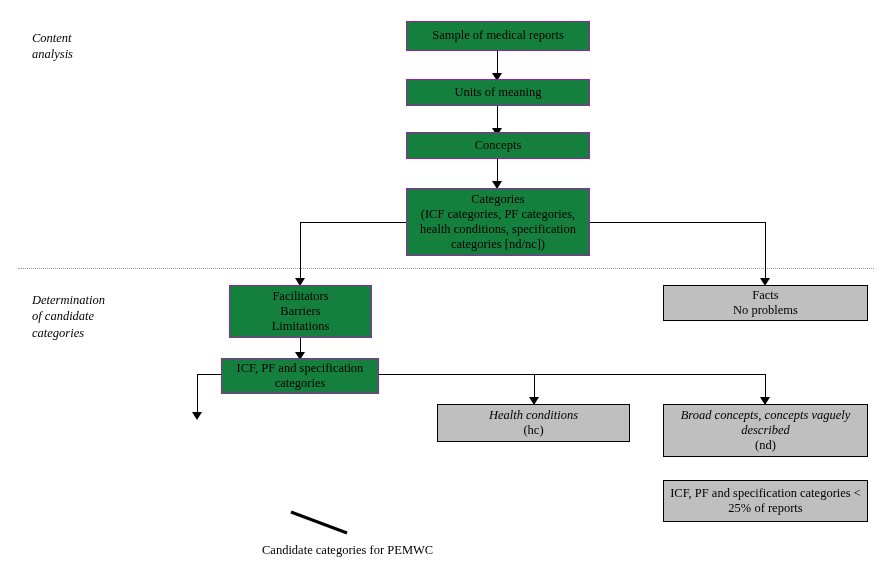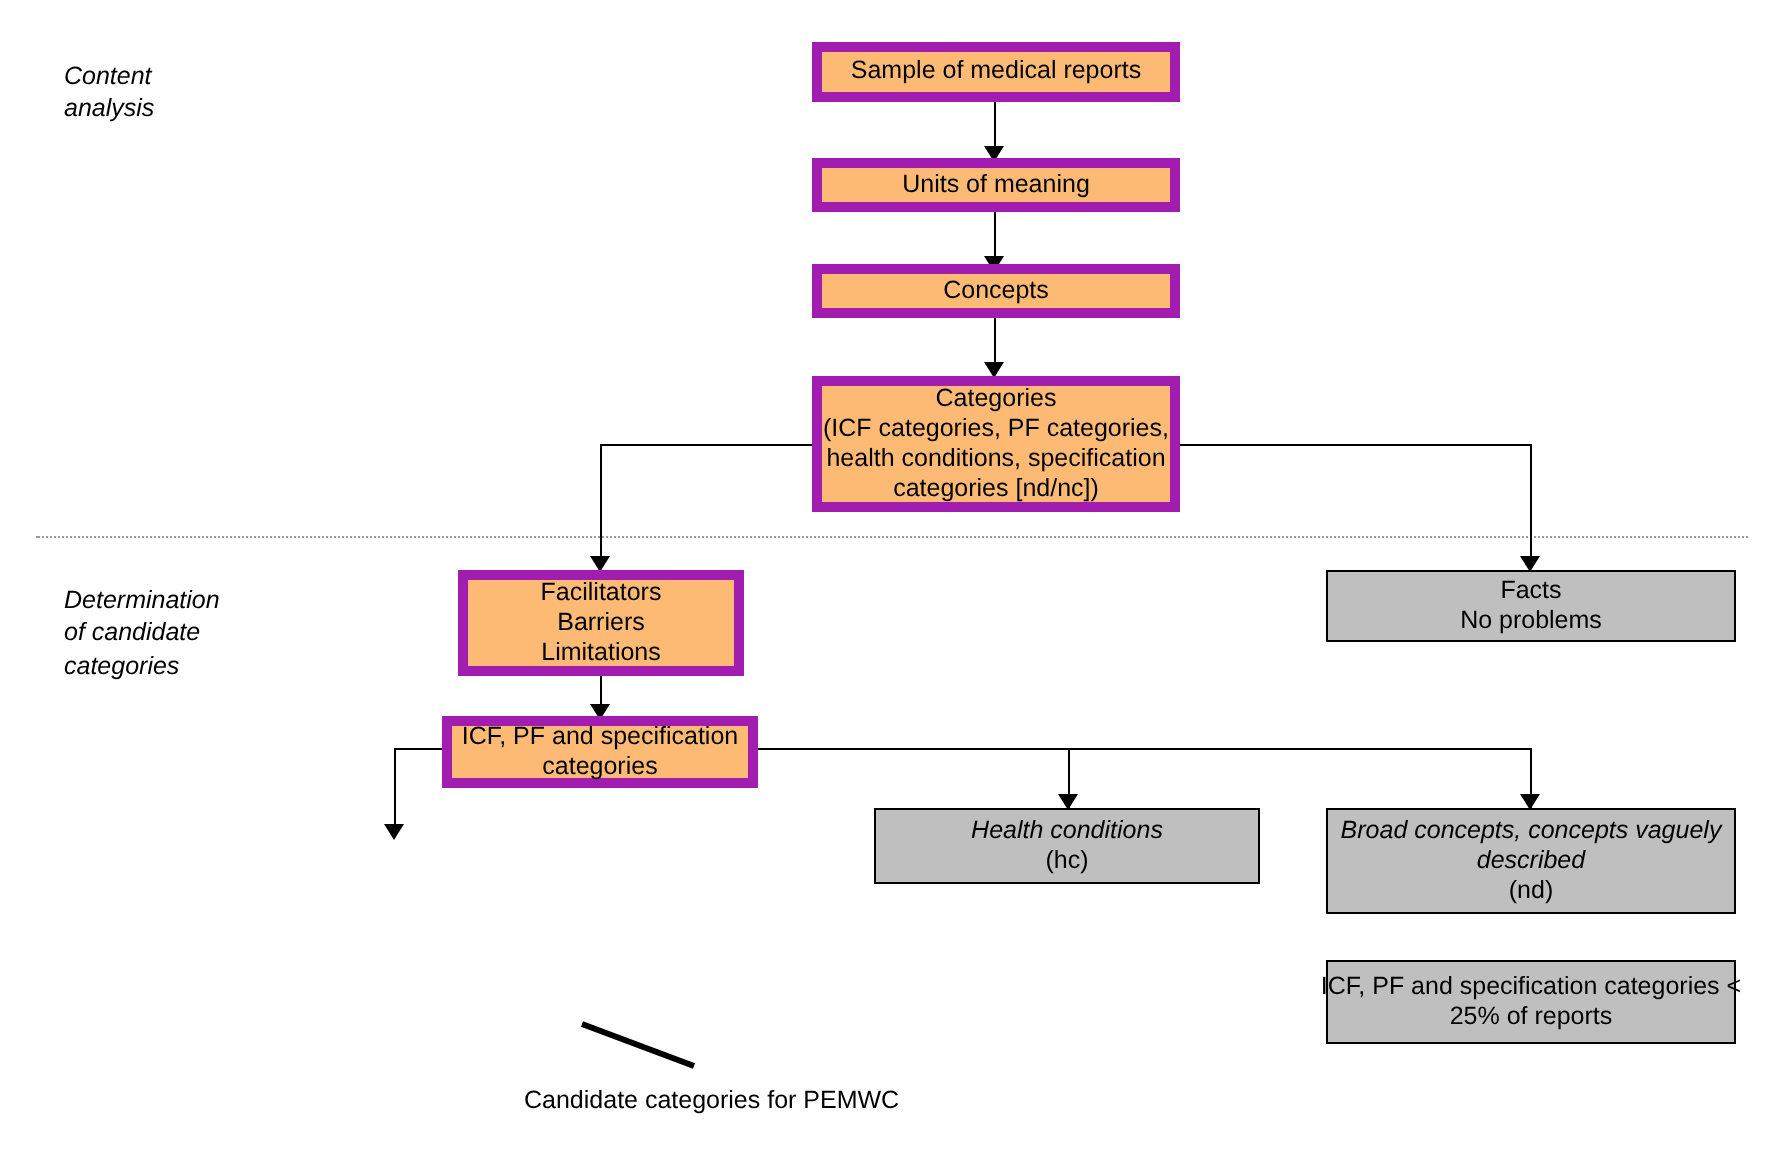--- a/index.html
+++ b/index.html
@@ -1,28 +1,28 @@
 <!DOCTYPE html>
 <html><head>
 <meta charset="utf-8">
 <style>
   html,body{margin:0;padding:0;background:#ffffff;}
   #canvas{
     position:relative;
     width:890px;height:580px;
     background:#ffffff;
-    font-family:Liberation Sans, sans-serif;
+    font-family:Liberation Serif, serif;
     color:#000000;
     overflow:hidden;
   }
   .box{
     position:absolute;
     box-sizing:border-box;
-    border:5px solid #a21caf;
-    background:#fdba74;
+    border:1px solid #a21caf;
+    background:#15803d;
     display:flex;
     flex-direction:column;
     align-items:center;
     justify-content:center;
     text-align:center;
     line-height:1.22;
     font-size:12.5px;
   }
   .box.gray{background:#bfbfbf;border:1px solid #000000;}
   .box.bold-outer{border:3px solid #000000;background:#ffffff;}

